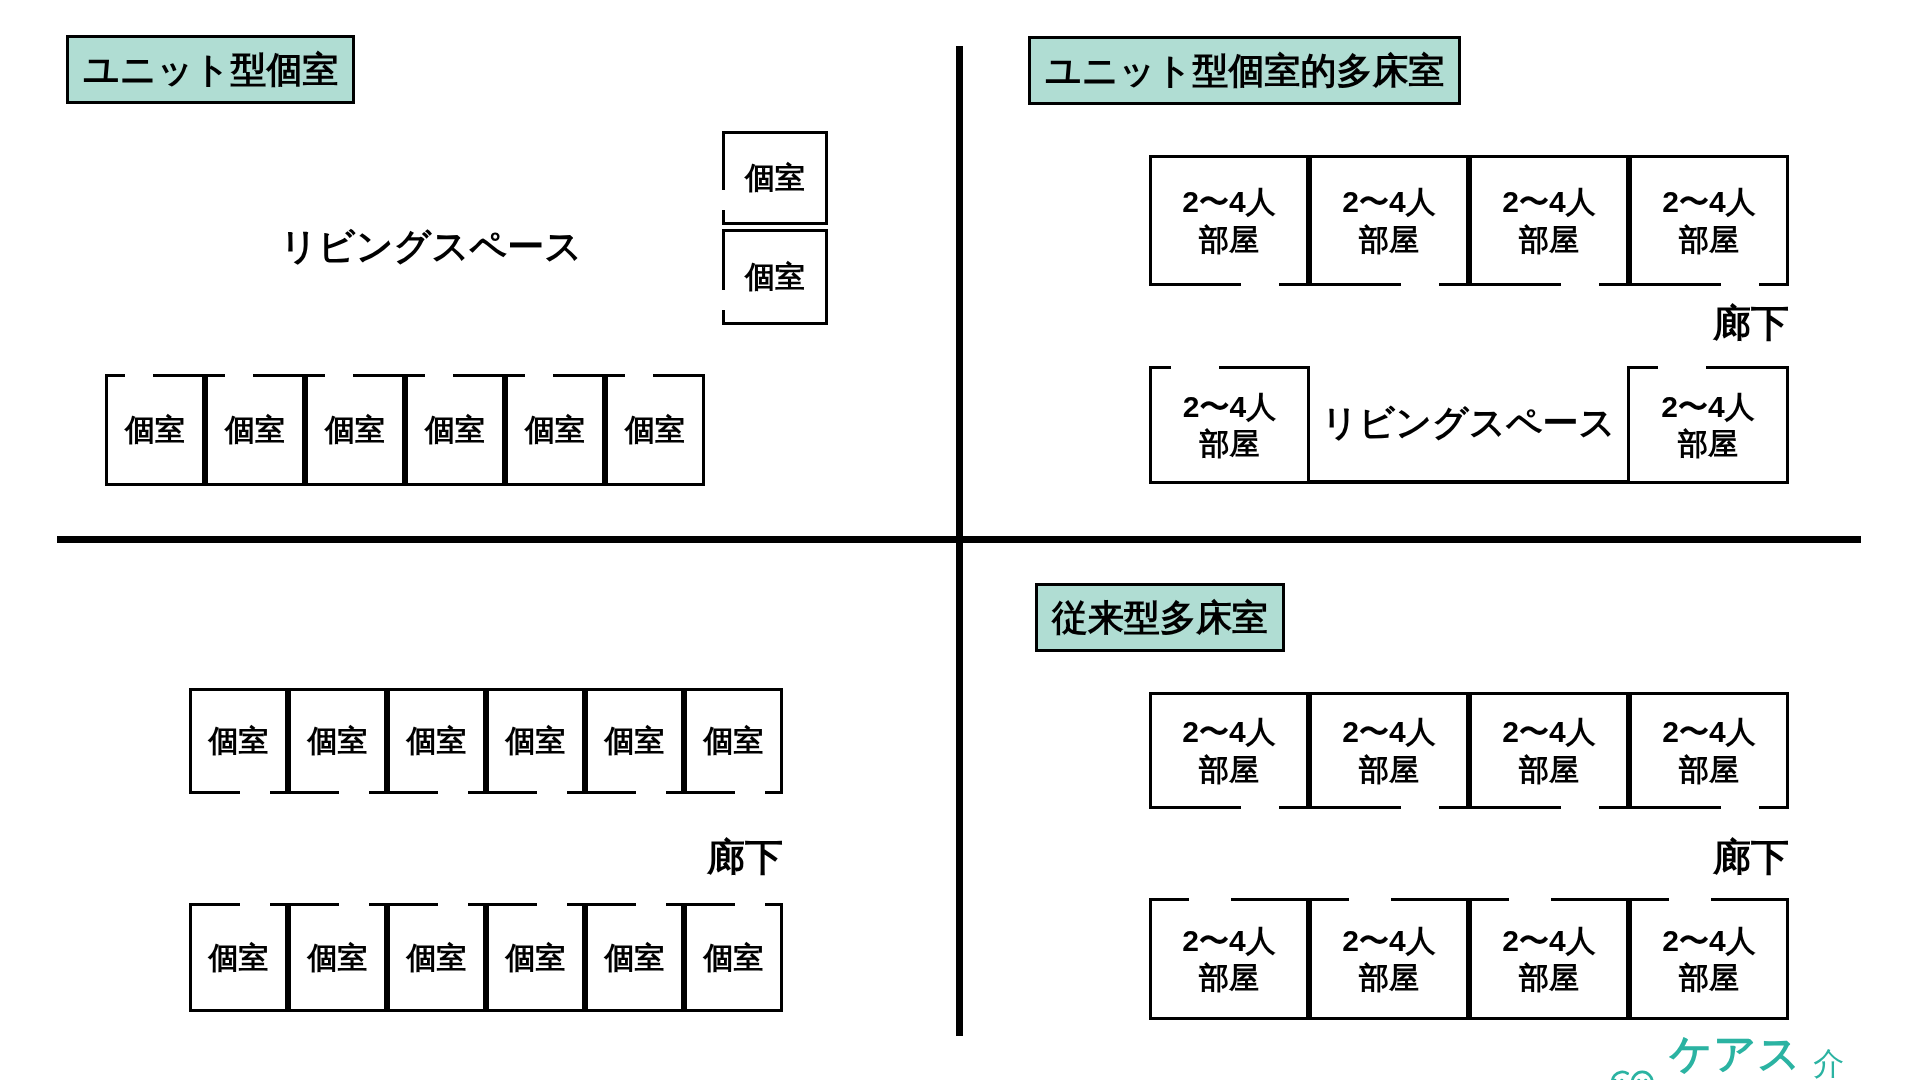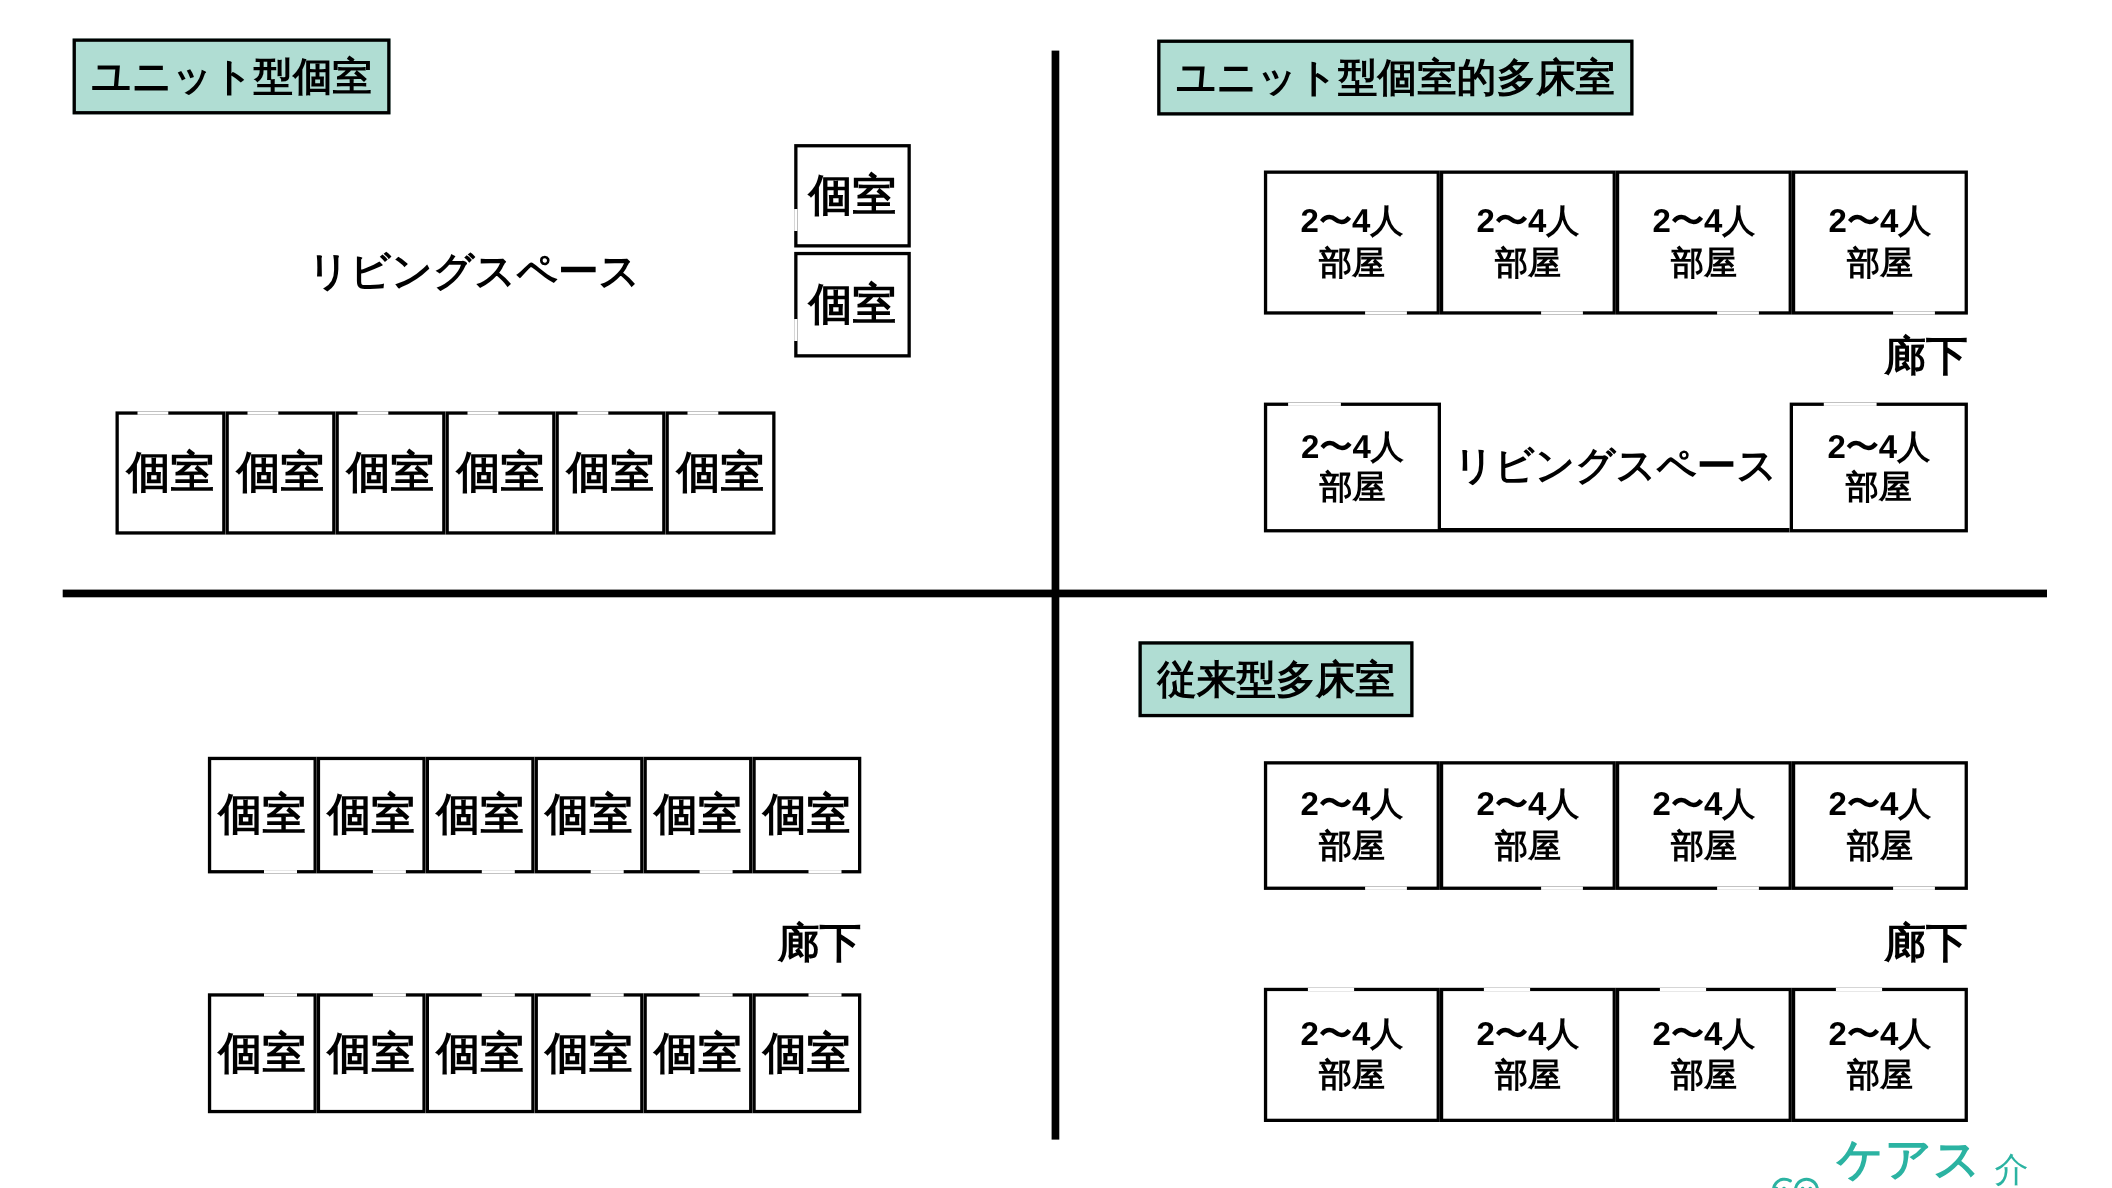--- a/index.html
+++ b/index.html
@@ -25,21 +25,21 @@
     position: absolute; text-align: right; font-size: 38px; font-weight: bold;
   }
   .row { position: absolute; display: flex; }
   .col { position: absolute; display: flex; flex-direction: column; gap: 4px; }
   .room {
     position: relative; box-sizing: border-box;
     border: 3px solid #000; background: #fff;
     display: flex; flex-direction: column; align-items: center; justify-content: center;
   }
   .room span { font-weight: bold; line-height: 1.25; }
-  .room.single span { font-size: 40px; }
+  .room.single span { font-size: 30px; }
   .room.multi span { font-size: 30px; }
   .door { position: absolute; display: block; background: #ffffff; z-index: 2; }
   .door.t { top: -3px; height: 3px; }
   .door.b { bottom: -3px; height: 3px; }
   .door.l { left: -3px; width: 3px; }
   .living-mid {
     position: absolute; box-sizing: border-box;
     border-bottom: 4px solid #000;
     display: flex; align-items: center; justify-content: center;
     font-size: 36px; font-weight: bold; white-space: nowrap;
@@ -95,21 +95,21 @@
     <div class="room single" style="width:100px; height:112px;">
       <span>個室</span>
       <i class="door t" style="left:18%; width:28px;"></i>
     </div>
     <div class="room single" style="width:100px; height:112px;">
       <span>個室</span>
       <i class="door t" style="left:18%; width:28px;"></i>
     </div>
   </div>
 
-  <div class="qlabel" style="left:1028px; top:36px;margin-left:24px;">ユニット型個室的多床室</div>
+  <div class="qlabel" style="left:1028px; top:36px;">ユニット型個室的多床室</div>
 
   <div class="row" style="left:1149px; top:155px;">
     <div class="room multi" style="width:160px; height:131px;">
       <span>2〜4人</span>
       <span>部屋</span>
       <i class="door b" style="left:58%; width:38px;"></i>
     </div>
     <div class="room multi" style="width:160px; height:131px;">
       <span>2〜4人</span>
       <span>部屋</span>

